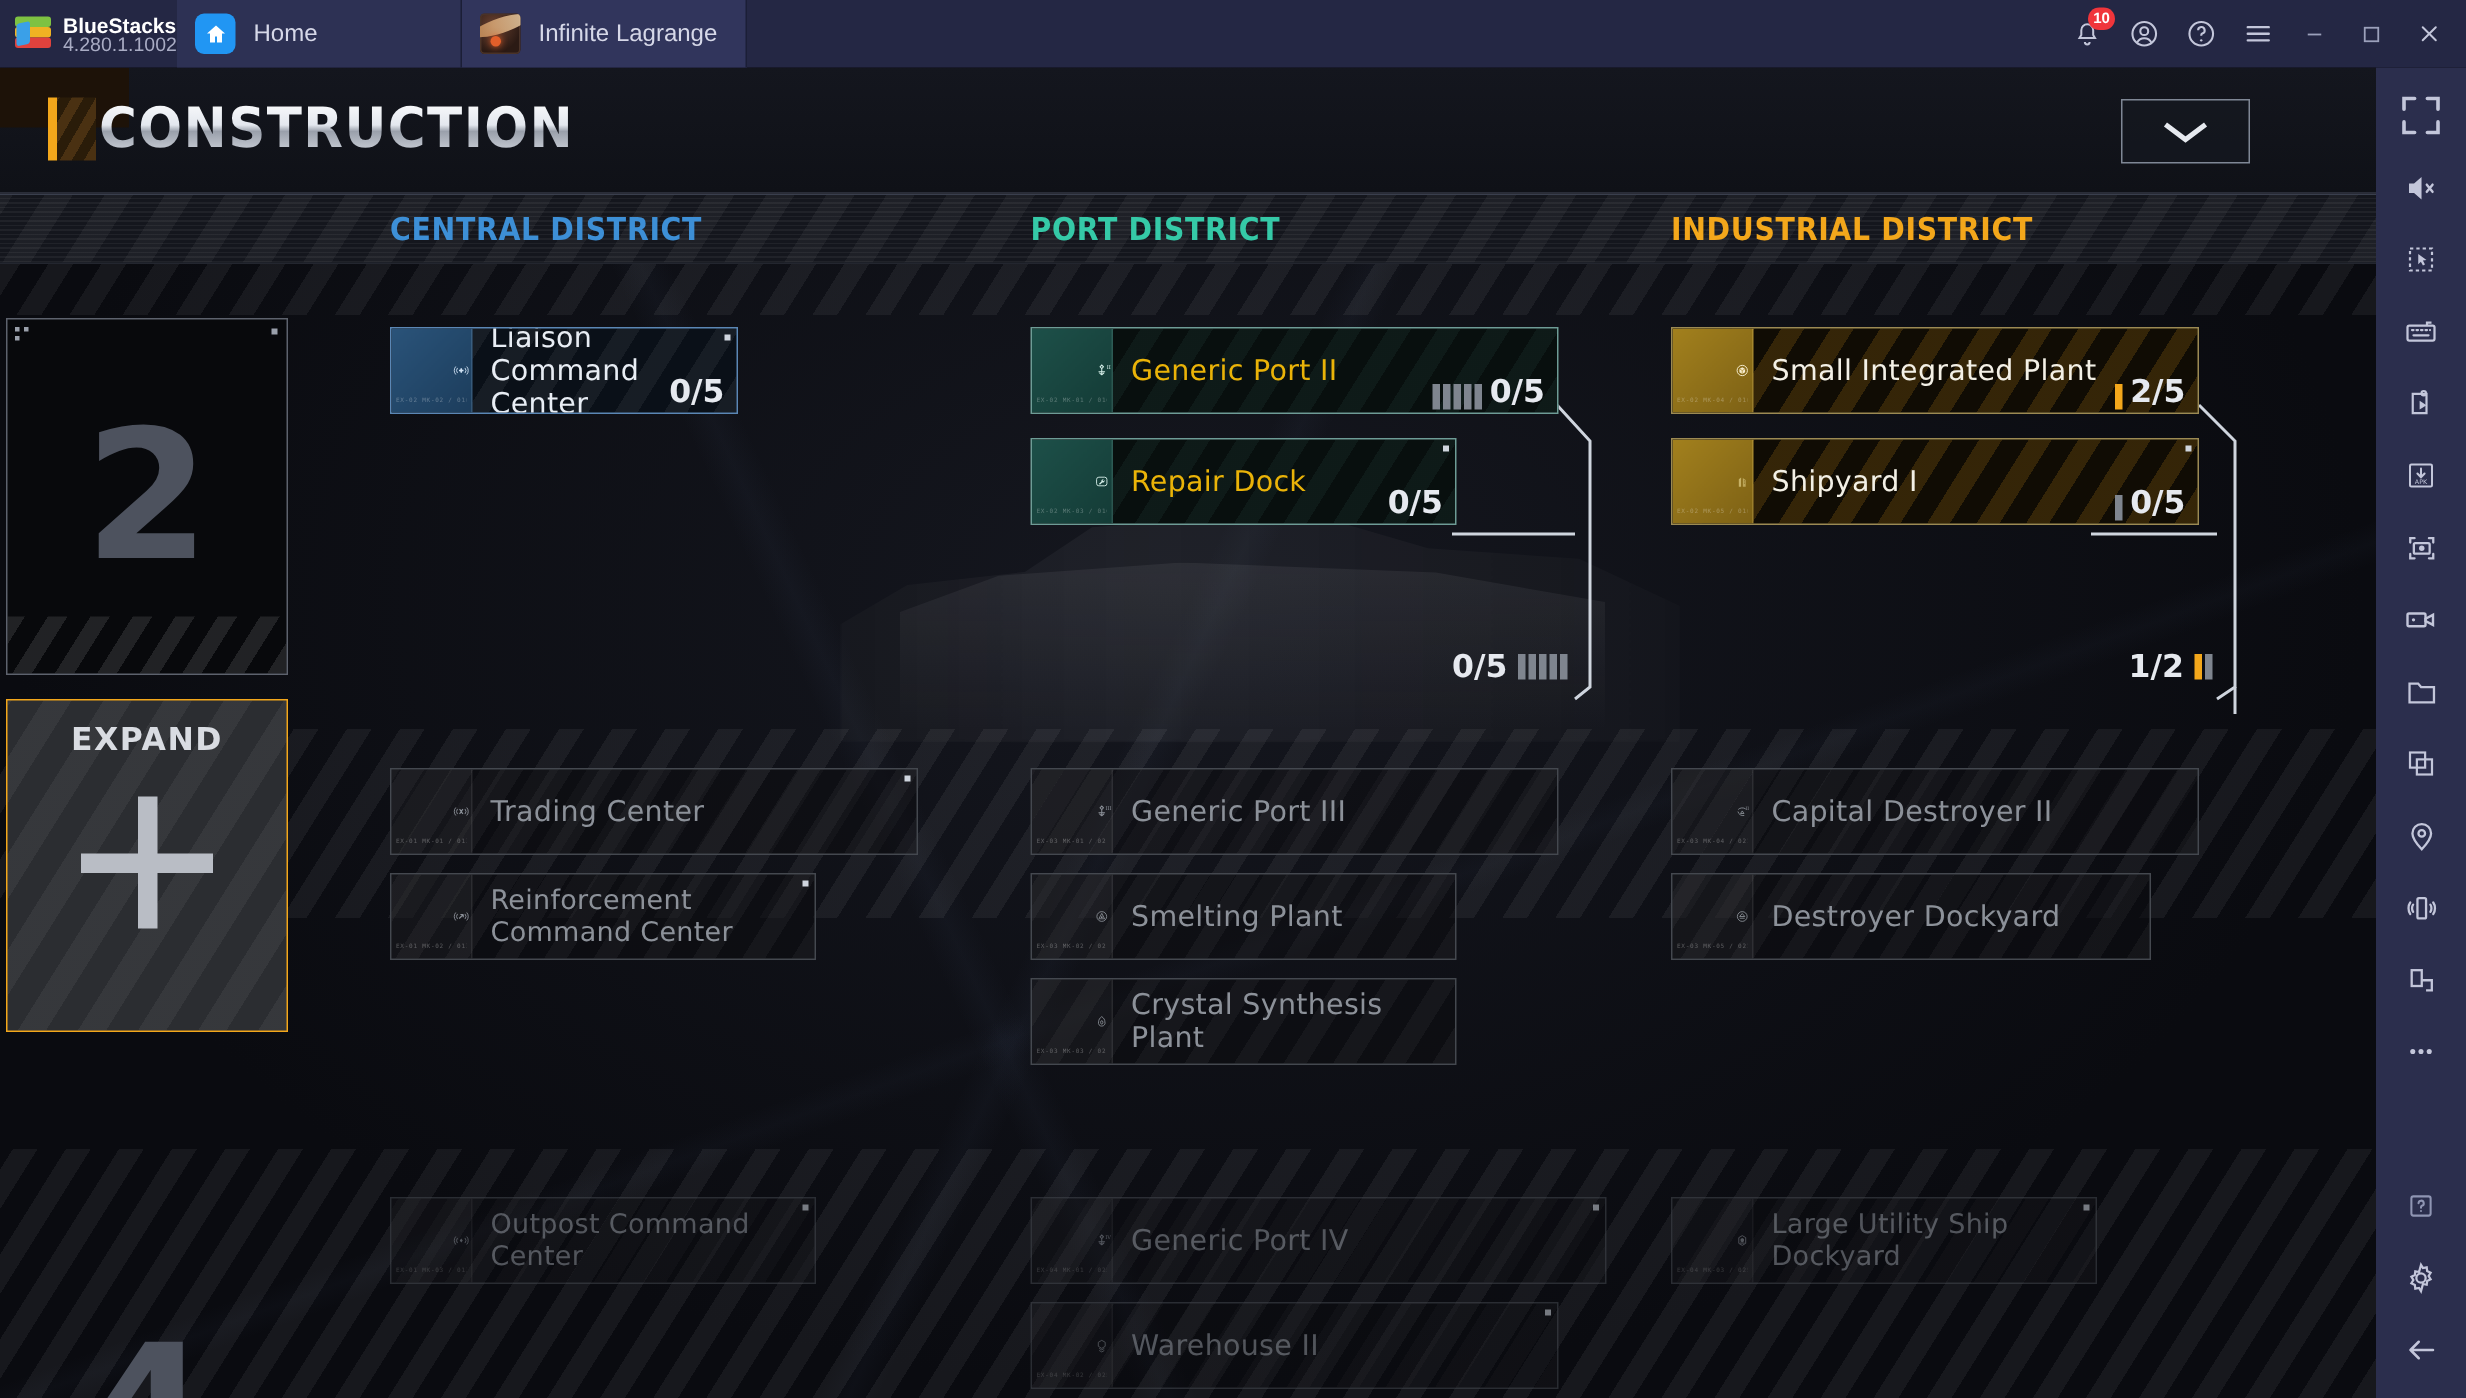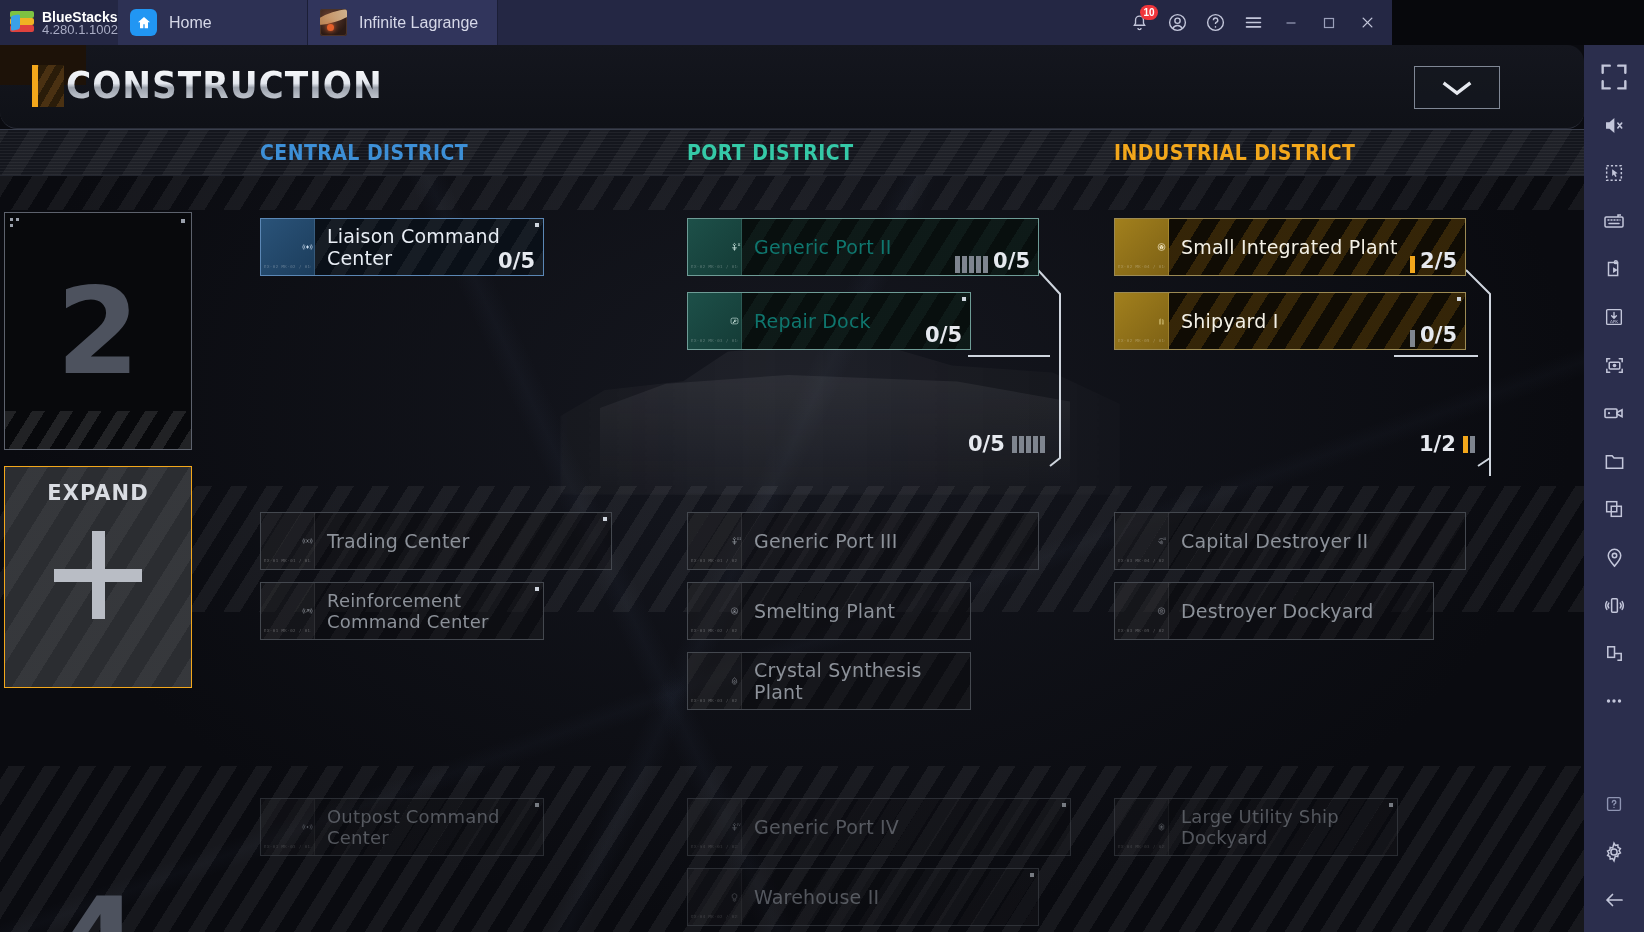--- a/index.html
+++ b/index.html
@@ -6,21 +6,21 @@
   html, body {
     width: 1644px; height: 932px;
     overflow: hidden;
     background: #07080c;
     font-family: "Liberation Sans", sans-serif;
     -webkit-font-smoothing: antialiased;
   }
 
   
   #titlebar {
-    position: absolute; left: 0; top: 0; width: 1392px; height: 45px;
+    position: absolute; left: 0; top: 0; width: 1644px; height: 45px;
     background: #242744;
     display: flex; align-items: stretch;
     z-index: 40;
   }
   .bs-brand {
     width: 118px; display: flex; align-items: center; gap: 8px;
     padding-left: 10px;
   }
   .bs-logo { width: 24px; height: 24px; position: relative; flex: none; }
   .bs-logo i { position: absolute; left: 0; width: 24px; height: 7px; border-radius: 2px; }
@@ -115,21 +115,20 @@
     background: linear-gradient(180deg, rgba(170,170,175,.10), rgba(60,60,70,.02));
     clip-path: polygon(0 30%, 14% 8%, 40% 0, 76% 6%, 100% 24%, 100% 100%, 0 100%);
     filter: blur(.5px);
   }
 
   
   #hdr {
     position: absolute; left: 0; top: 0; width: 1584px; height: 84px;
     background: linear-gradient(180deg, #14161e 0%, #0f1117 100%);
     border-bottom: 1px solid #2a2d38;
-    border-radius: 17px;
   }
   #hdr .hdr-tint {
     position: absolute; left: 0; top: 0; width: 86px; height: 40px;
     background: #1d1208;
   }
   #title-wrap { position: absolute; left: 32px; top: 19px; display: flex; align-items: center; }
   #title-bar-accent {
     width: 6px; height: 42px; background: #f3a71b; flex: none;
   }
   #title-hazard {
@@ -265,21 +264,21 @@
   .corner-tick {
     position: absolute; right: 4px; top: 4px; width: 4px; height: 4px; background: #cfd5de;
   }
 
   
   .card.blue  { border-color: #5b87b5; background: #0a1018; }
   .card.blue .icon  { background: linear-gradient(135deg, #2a5379, #1c3d5c); }
   .card.blue .label { color: #e8edf4; }
   .card.teal  { border-color: #6e9c96; background: #080f0e; }
   .card.teal .icon  { background: linear-gradient(135deg, #1d5049, #143b36); }
-  .card.teal .label { color: #0f766e; }
+  .card.teal .label { color: #eab308; }
   .card.teal .stripes { background: repeating-linear-gradient(-58deg, rgba(120,220,200,.055) 0 13px, rgba(255,255,255,0) 13px 28px); }
   .card.amber { border-color: #9c8a53; background: #100c04; }
   .card.amber .icon { background: linear-gradient(135deg, #a2801d, #7d6115); }
   .card.amber .label { color: #f3f0e6; }
   .card.amber .stripes { background: repeating-linear-gradient(-58deg, rgba(243,167,27,.16) 0 13px, rgba(255,255,255,0) 13px 28px); }
 
   .card.locked { border-color: #44484f; background: rgba(12,13,17,.55); }
   .card.locked .icon { background: rgba(255,255,255,.035); }
   .card.locked .label { color: #8c9199; }
   .card.locked .stripes { background: repeating-linear-gradient(-58deg, rgba(255,255,255,.04) 0 13px, rgba(255,255,255,0) 13px 28px); }
@@ -543,21 +542,21 @@
     </div>
 
     <svg style="position:absolute;left:0;top:0;width:1584px;height:756px;pointer-events:none">
       <path class="conn" d="M1038 94 L1060 118 L1060 282 L1050 290"></path>
       <path class="conn" d="M968 180 L1050 180"></path>
       <path class="conn" d="M1466 94 L1490 118 L1490 282 L1478 290"></path>
       <path class="conn" d="M1394 180 L1478 180"></path>
       <path class="conn" d="M1490 282 L1490 300" stroke="#7f858f"></path>
     </svg>
 
-    <div class="card blue" style="left:260px;top:42px;width:284px">
+    <div class="card blue" style="left:260px;top:42px;width:232px">
       <div class="stripes"></div>
       <div class="icon">
         <svg class="icon-svg" viewBox="0 0 34 34" fill="none" stroke="#cfe0f2" stroke-width="1.6">
           <path d="M17 13v8M13 17h8" stroke-width="2.6"></path>
           <circle cx="17" cy="17" r="2.1" fill="#cfe0f2" stroke="none"></circle>
           <path d="M10.5 12.5a7 7 0 0 0 0 9M23.5 12.5a7 7 0 0 1 0 9"></path>
           <path d="M7.5 10a10.5 10.5 0 0 0 0 14M26.5 10a10.5 10.5 0 0 1 0 14"></path>
         </svg>
         <div class="micro">EX-02 MK-02 / 01668</div>
       </div>

